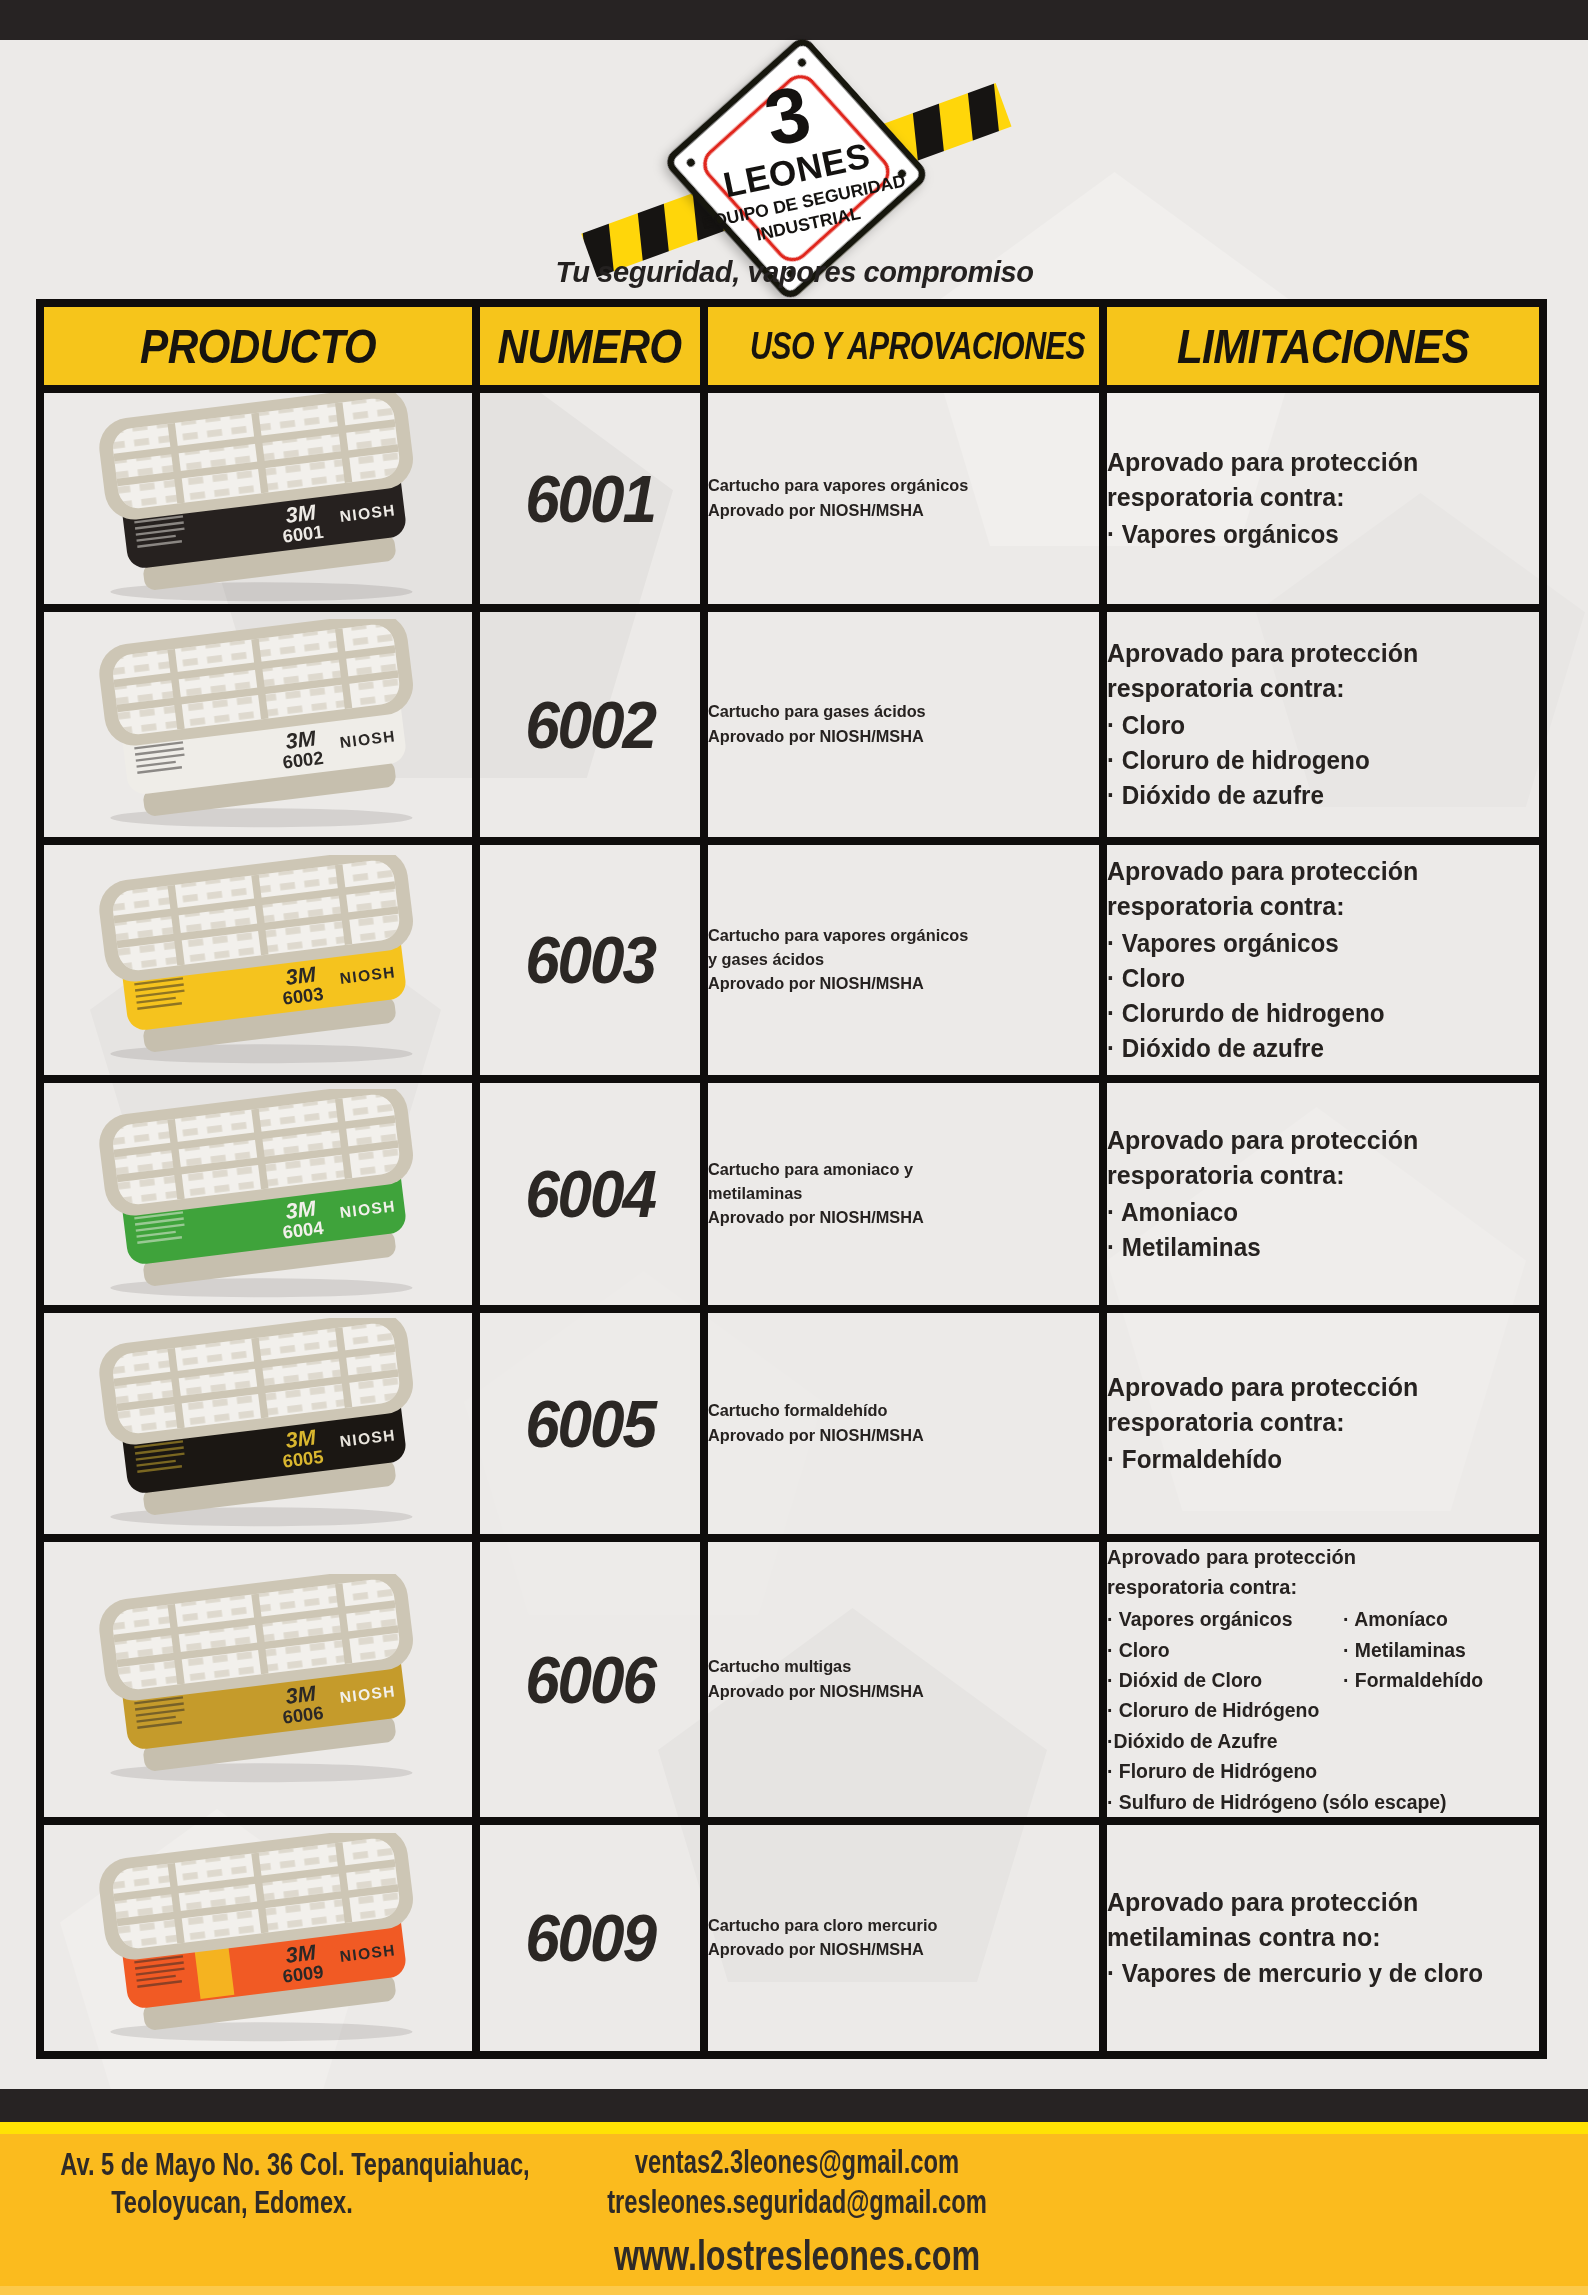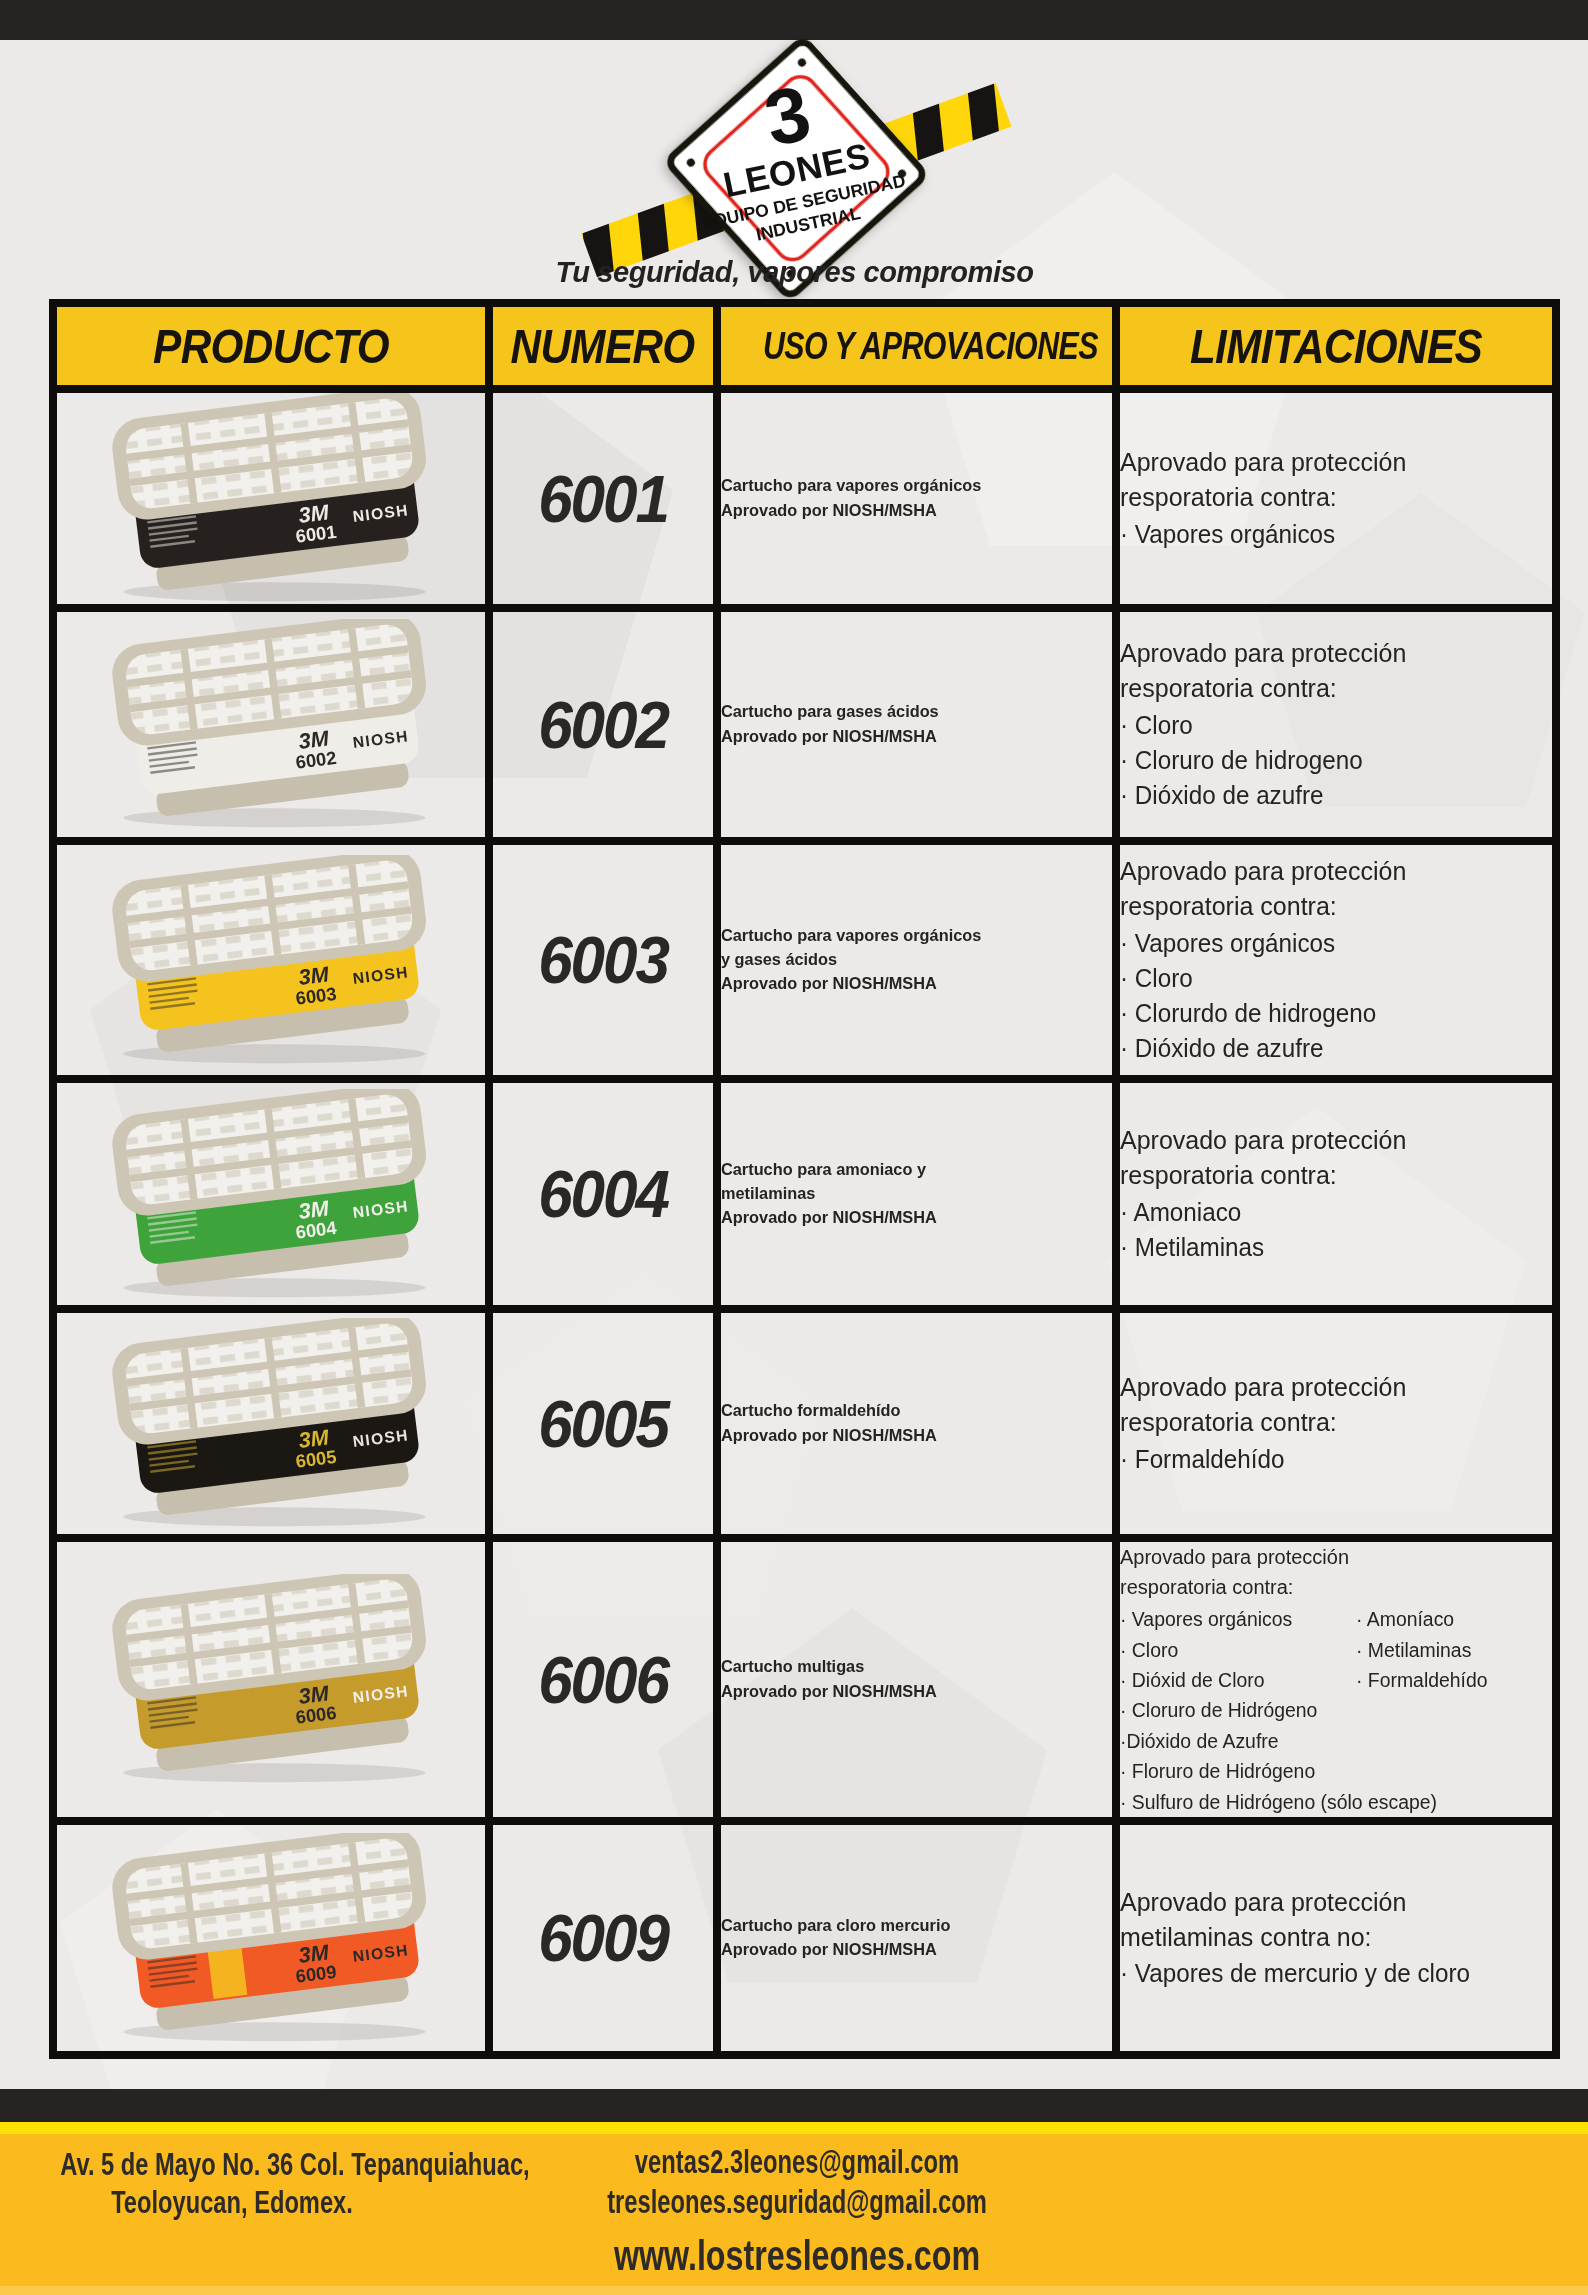--- a/index.html
+++ b/index.html
@@ -23,21 +23,21 @@
 
   .logo-svg{position:absolute;left:0;top:0;width:1589px;height:299px;z-index:3;}
   .logo-sign-text{font-family:"Liberation Sans",sans-serif;font-weight:bold;fill:#141210;}
 
   .tagline{
     position:absolute;left:0;top:256px;width:100%;text-align:center;z-index:3;
     font-size:29px;font-weight:900;font-style:italic;color:#242120;letter-spacing:-0.4px;
   }
 
   table.catalog{
-    position:absolute;left:49px;top:299px;width:1504px;z-index:2;
+    position:absolute;left:36px;top:299px;width:1504px;z-index:2;
     border-collapse:collapse;table-layout:fixed;
   }
   .catalog th,.catalog td{border:8.2px solid var(--table-border,#0F0D0C);padding:0;vertical-align:middle;background:transparent;}
   .catalog thead th{background:var(--header-yellow,#F6C51B);height:78px;text-align:center;}
   .hd{
     display:inline-block;font-style:italic;font-weight:900;font-size:48px;color:#17140F;
     transform:scaleX(0.88);letter-spacing:-0.7px;white-space:nowrap;
   }
   th.c3 .hd{font-size:38px;transform:scaleX(0.80);}
 
@@ -52,21 +52,21 @@
   .numero-text{
     display:inline-block;font-size:66px;font-weight:900;font-style:italic;color:#2B2724;
     transform:scaleX(0.94);letter-spacing:-2.2px;
   }
 
   .uso-cell{padding-left:19.4px;}
   .uso-lines{font-size:17px;font-weight:700;color:#262220;line-height:1.42;}
   .uso-lines div{white-space:nowrap;transform:scaleX(0.96);transform-origin:left center;}
 
   .limit-cell{padding-left:28px;padding-right:4.5px;}
-  .limit-content{font-size:25px;font-weight:400;color:#262220;line-height:1.40;}
+  .limit-content{font-size:25px;font-weight:700;color:#262220;line-height:1.40;}
   .limit-intro{max-width:351px;margin-bottom:1.5px;}
   .limit-item{white-space:nowrap;transform:scaleX(0.97);transform-origin:left center;}
   .limit-content.small{font-size:20px;line-height:1.52;}
   .limit-content.small .limit-intro{max-width:258px;}
   .limit-cols{display:flex;}
   .limit-cols > div:first-child{width:236px;flex:0 0 236px;}
 
   .f-dark{position:absolute;left:0;top:2089px;width:100%;height:33px;background:var(--top-bar,#272323);z-index:3;}
   .f-strip{position:absolute;left:0;top:2122px;width:100%;height:12px;background:var(--footer-strip,#FFE204);z-index:3;}
   .f-gold{position:absolute;left:0;top:2134px;width:100%;height:162px;background:var(--footer-gold,#FBBB1E);z-index:3;color:#2E2A27;font-weight:700;}

